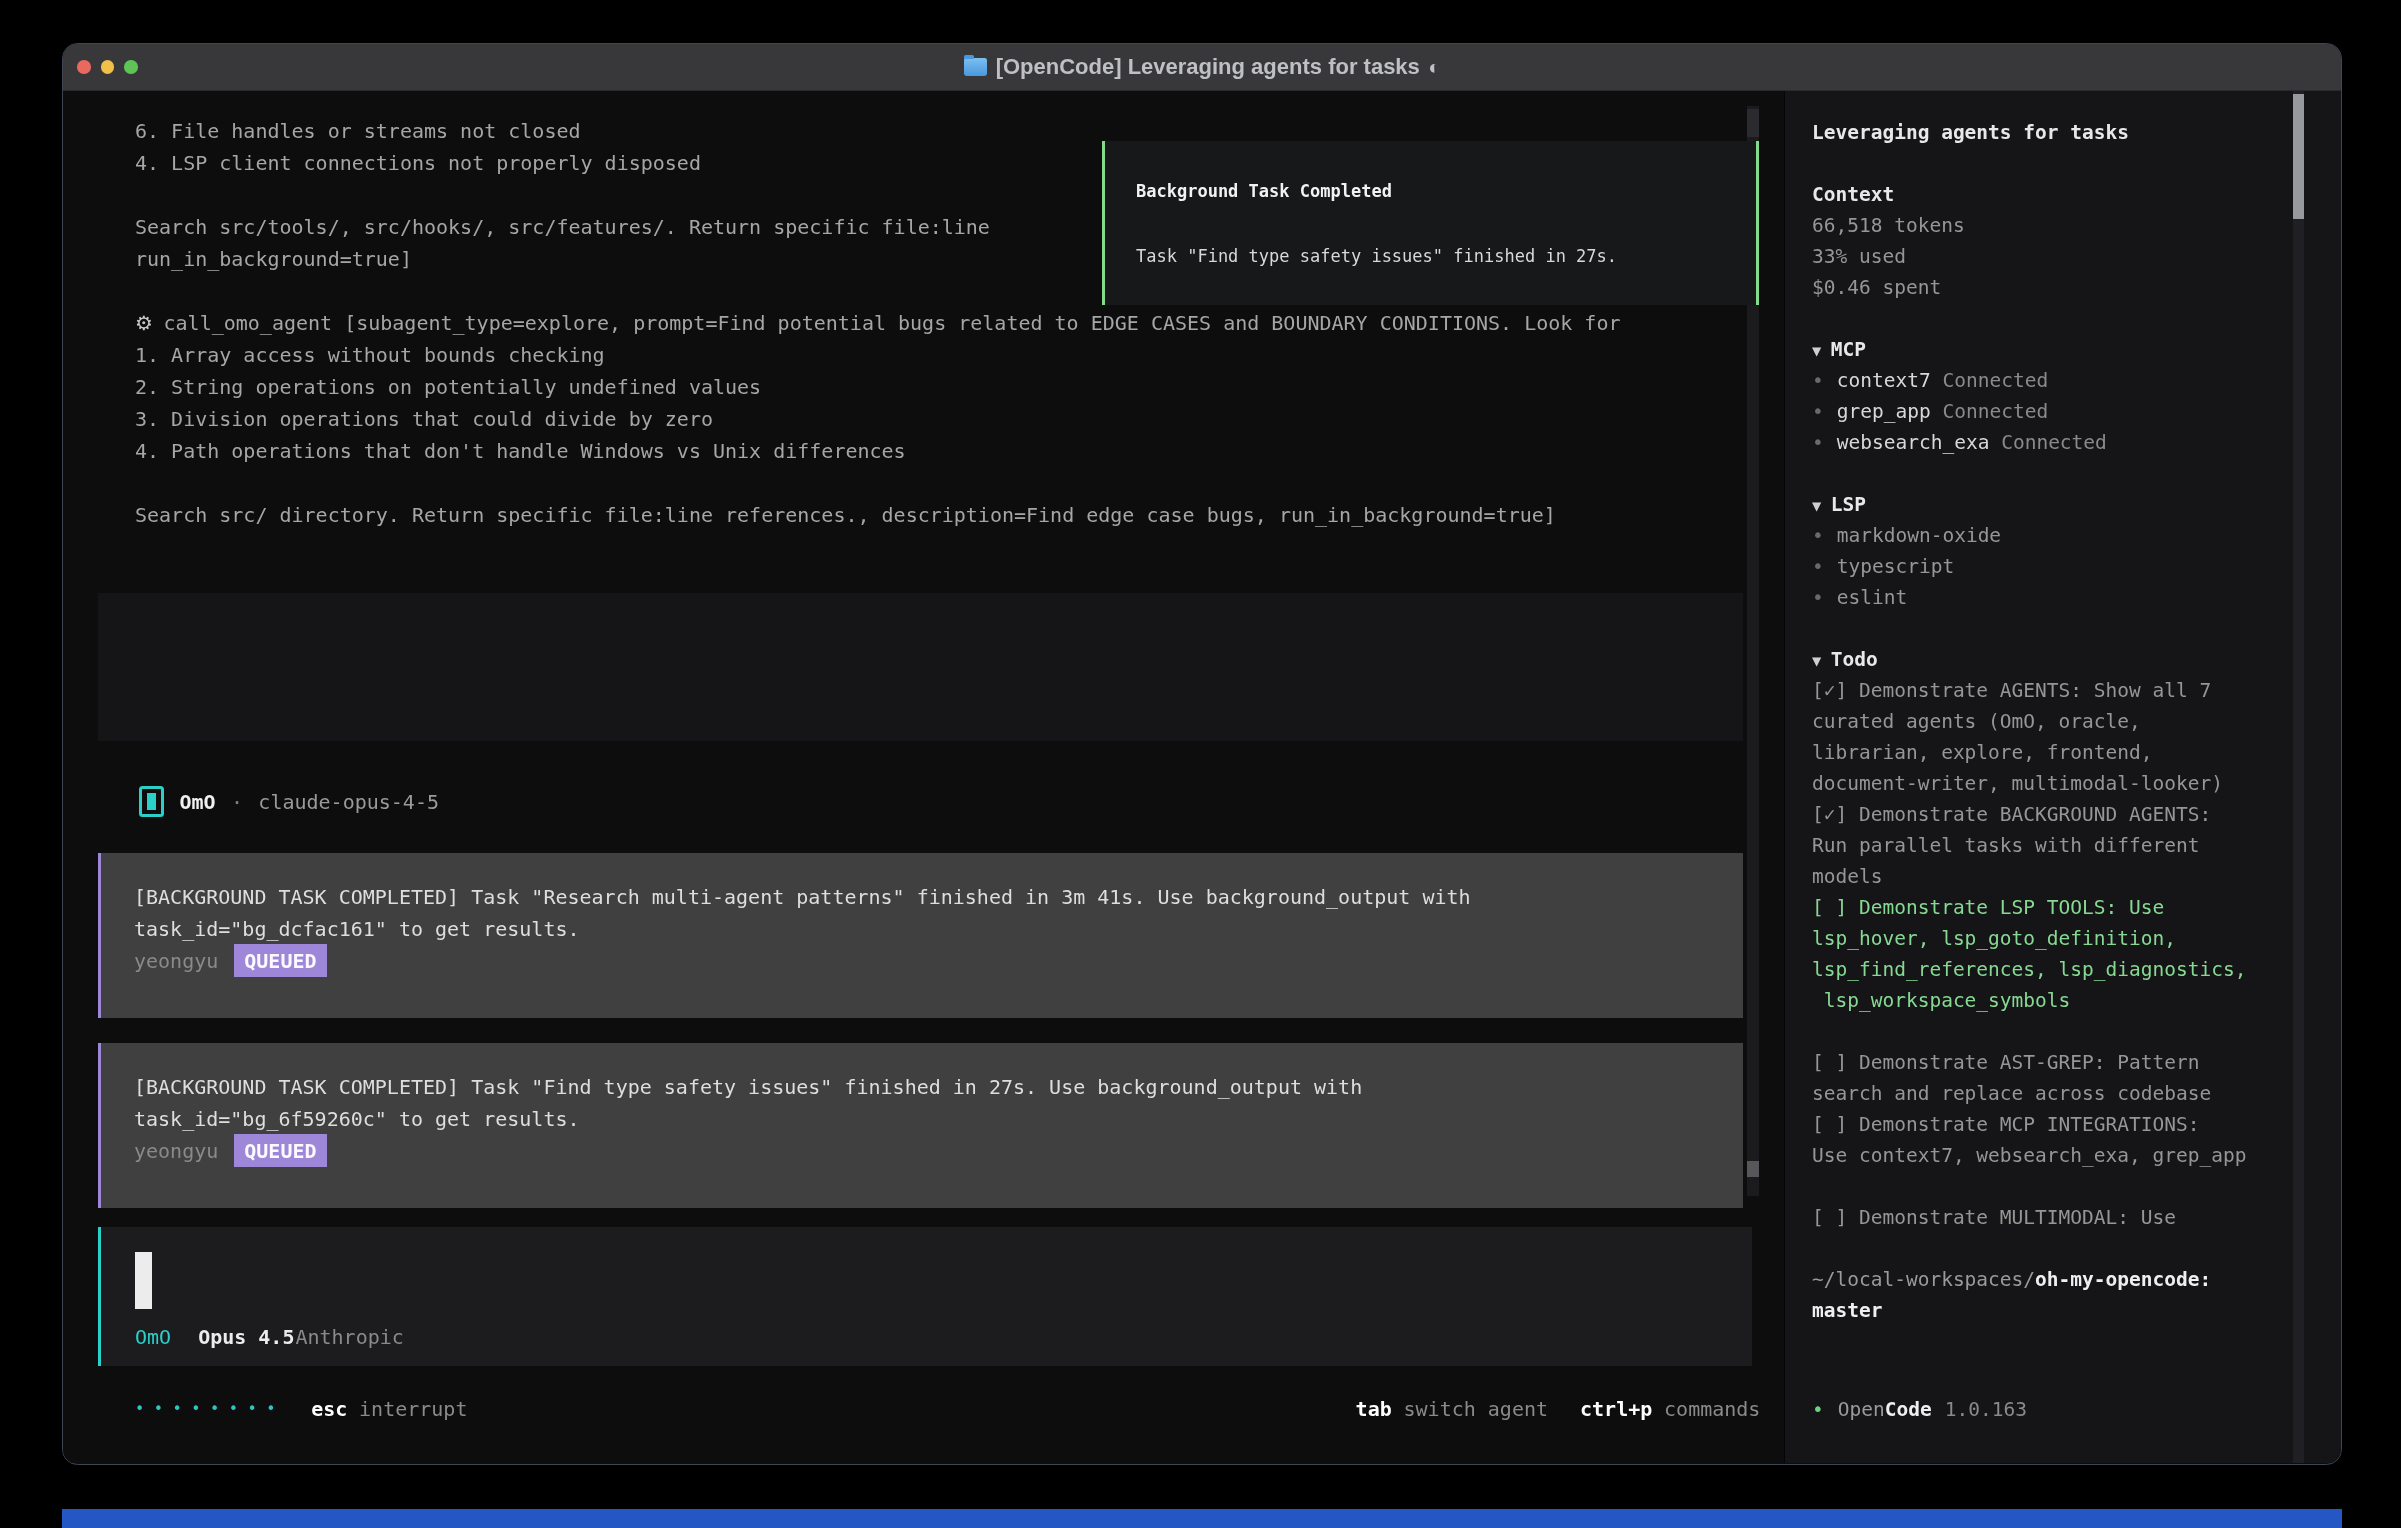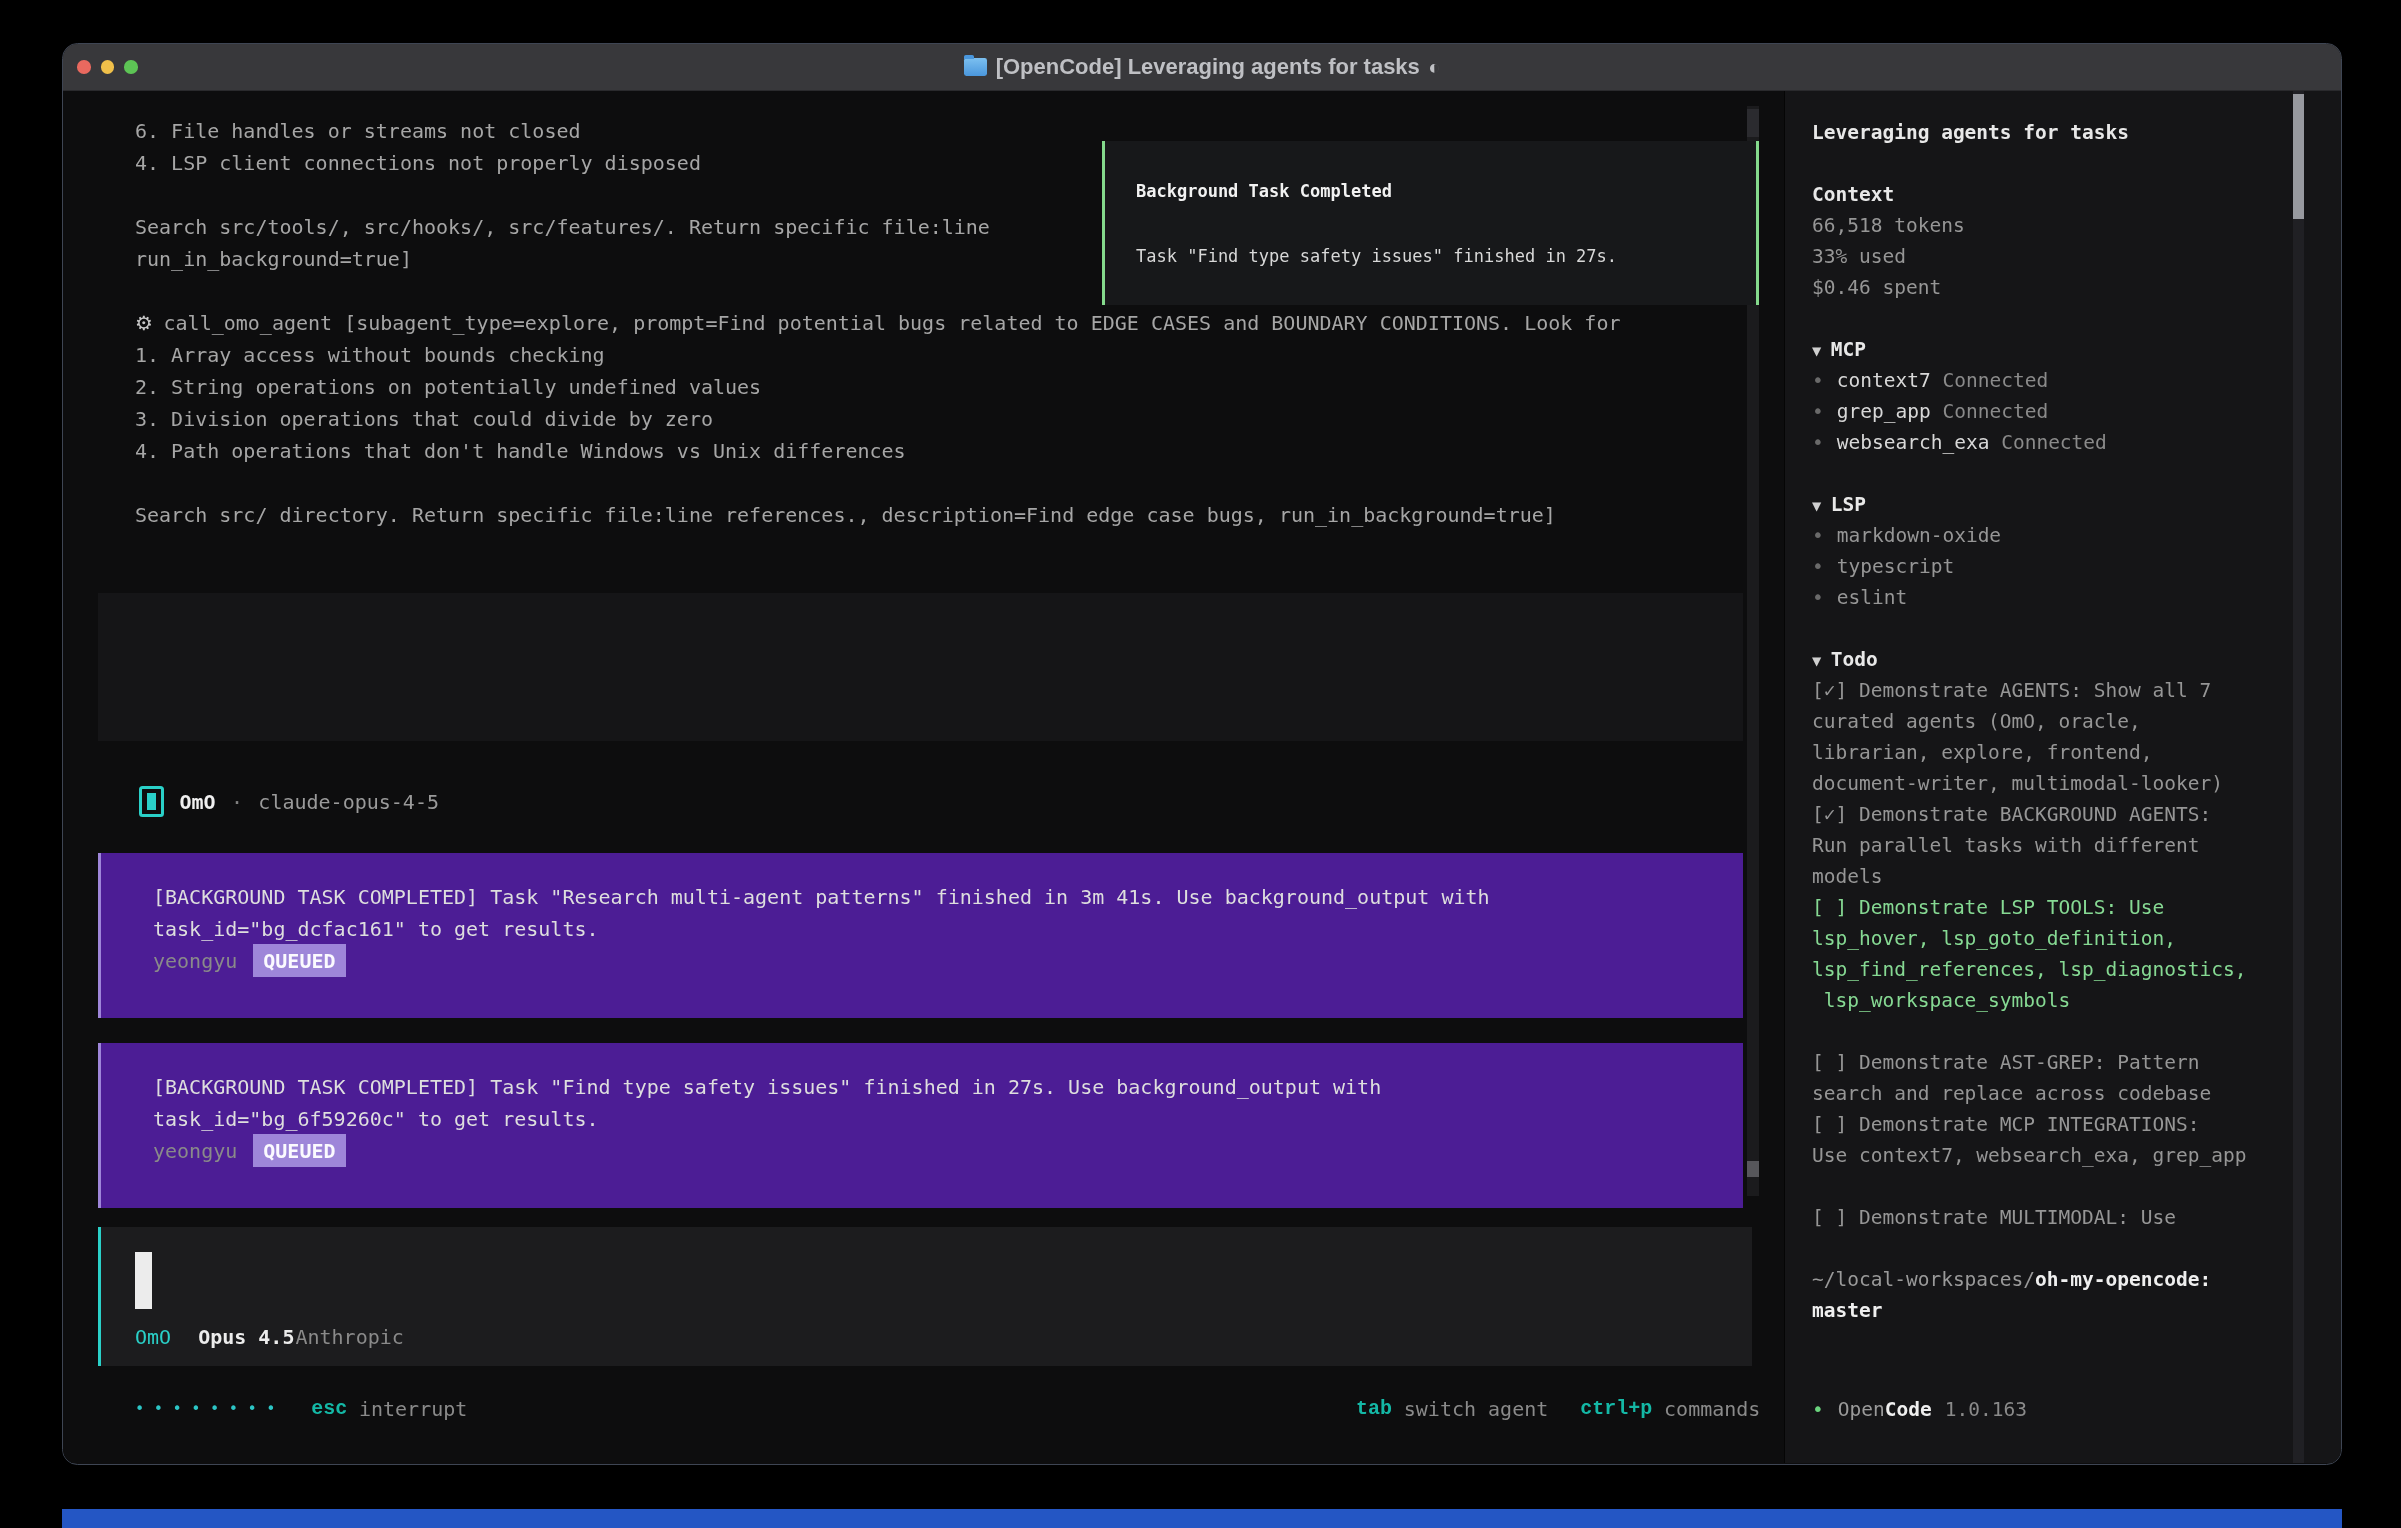--- a/index.html
+++ b/index.html
@@ -44,41 +44,41 @@
   .oraclebox .line { margin-left:0; }
 
   .agentline { display:flex; align-items:center; gap:15.4px; margin:45px 0 0 76px; height:32px; }
   .agent-icon { width:25px; height:31px; border:3px solid #2ad0c8; border-radius:3.5px;
                 display:flex; align-items:center; justify-content:center; }
   .agent-icon i { display:block; width:9.5px; height:16.5px; background:#2ad0c8; }
   .agent-name { color:#f0f0f0; font-weight:bold; }
   .agent-sep { color:#808080; }
   .agent-model { color:#9a9a9a; }
 
-  .taskbox { margin:0 41px 0 35px; background:#4c1d95; border-left:3.5px solid #9e86d9;
-             padding:28px 0 0 52px; height:165px; color:#dedede; }
+  .taskbox { margin:0 41px 0 35px; background:#404040; border-left:3.5px solid #9e86d9;
+             padding:28px 0 0 33px; height:165px; color:#dedede; }
   .taskbox.first { margin-top:35px; }
   .taskbox.second { margin-top:25px; }
   .taskbox .line { margin-left:0; }
   .taskmeta { display:flex; align-items:center; gap:15.4px; height:32px; }
   .taskuser { color:#8a8a8a; }
   .badge { background:#9e86d9; color:#fbfaff; font-weight:bold; padding:0.6px 10.6px; }
 
   .inputbox { margin:19.5px 32.5px 0 35px; background:#1c1c1e; border-left:3px solid #2ad0c8;
               height:139px; padding:25px 0 0 34px; }
   .cursor { width:16.5px; height:57px; background:#ececec; }
   .inputmeta { display:flex; gap:0; margin-top:12.4px; height:32px; align-items:center; }
   .inputmeta .m1 { color:#2ad0c8; }
   .inputmeta .m2 { color:#ececec; font-weight:bold; margin-left:27px; }
   .inputmeta .m3 { color:#8a8a8a; margin-left:1px; }
 
   .statusbar { position:absolute; left:72px; right:23.6px; bottom:38px; height:32px;
                display:flex; align-items:center; }
   .dots { color:#2cc5c5; font-size:15.4px; letter-spacing:9.5px; margin-right:26px; }
-  .key { color:#14b8a6; font-weight:bold;font-family:Liberation Mono, monospace; }
+  .key { color:#ffffff; font-weight:bold; }
   .hint { color:#8a8a8a; margin-left:11.8px; }
   .status-right { margin-left:auto; display:flex; align-items:center; }
   .status-right .grp { margin-left:32px; display:flex; }
 
   
   .mscroll { position:absolute; top:14.8px; right:25px; width:11.8px; height:1090px;
              background:#1b1b1d; }
   .mscroll .topseg { position:absolute; top:3px; left:0; width:100%; height:28px; background:#2b2b2f; }
   .mscroll .thumb { position:absolute; top:1055px; left:0; width:100%; height:16.5px; background:#57575b; }
 

